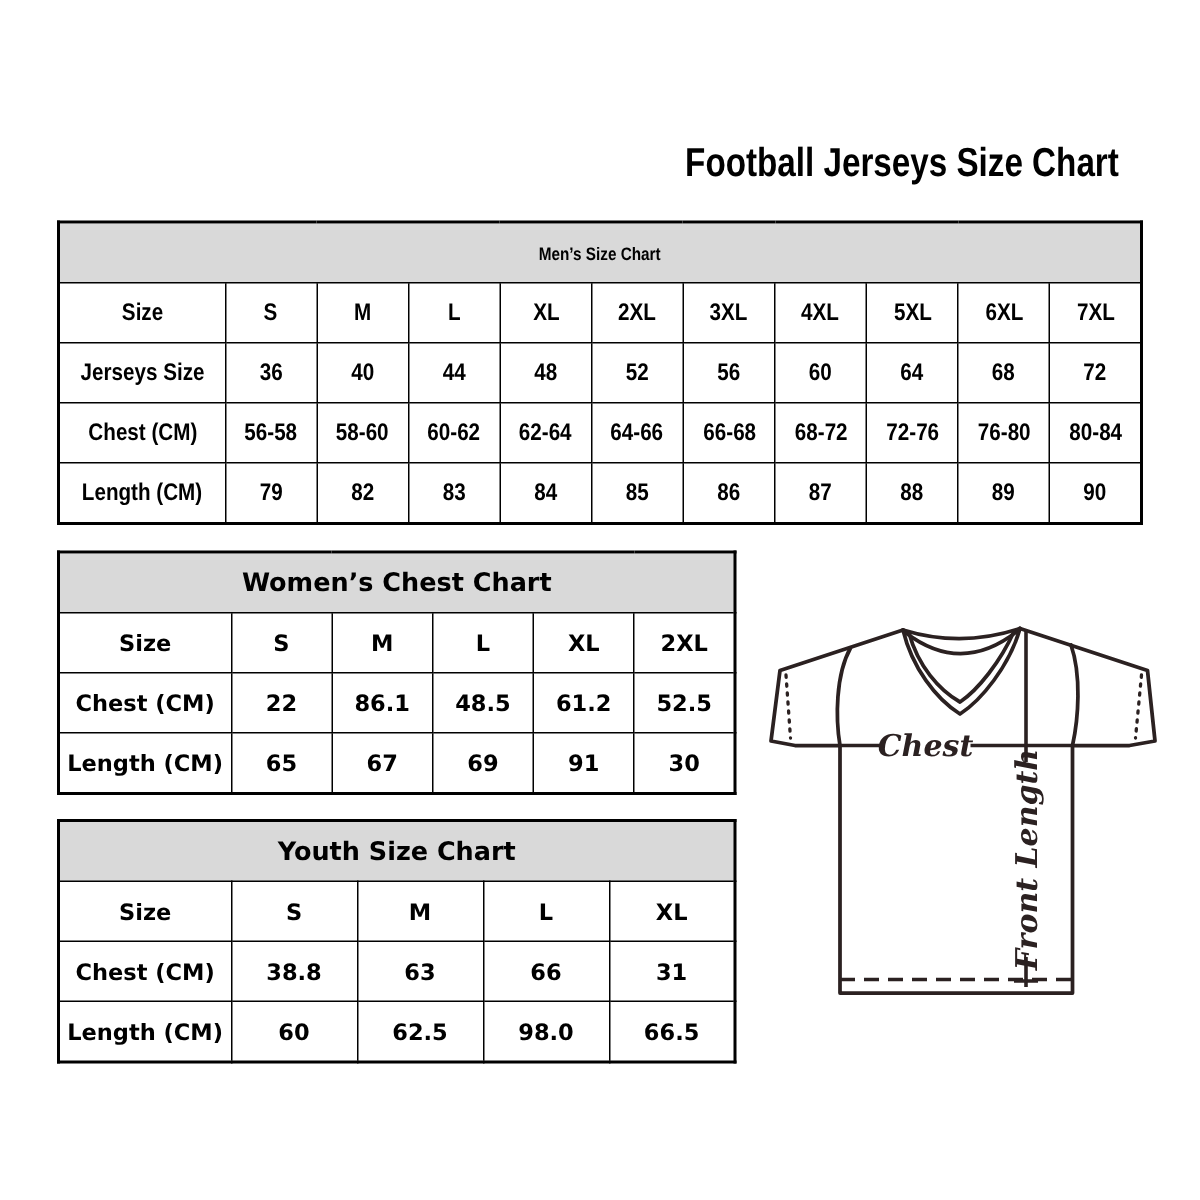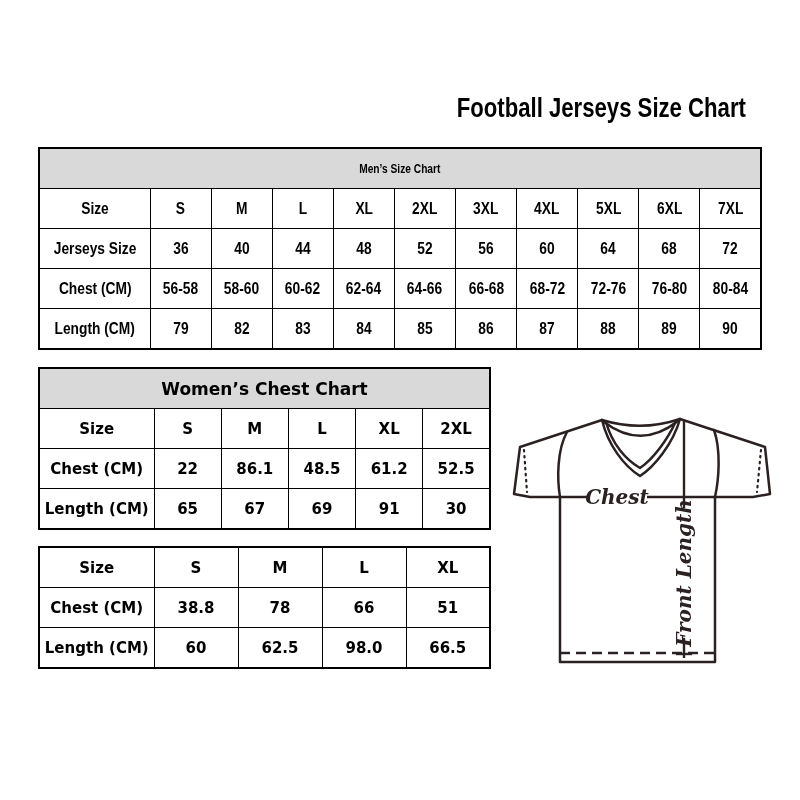--- a/index.html
+++ b/index.html
@@ -133,33 +133,36 @@
     </tr>
   </tbody>
     </table>
 
   <table class="t youth">
     <colgroup>
         <col style="width:115px">
         <col span="4">
       </colgroup>
     <tbody>
+        <tr class="hdr">
+      <td colspan="5">Youth Size Chart</td>
+    </tr>
     <tr>
       <td>Size</td>
       <td>S</td>
       <td>M</td>
       <td>L</td>
       <td>XL</td>
     </tr>
     <tr>
       <td>Chest (CM)</td>
       <td>38.8</td>
-      <td>78</td>
+      <td>63</td>
       <td>66</td>
-      <td>51</td>
+      <td>31</td>
     </tr>
     <tr>
       <td>Length (CM)</td>
       <td>60</td>
       <td>62.5</td>
       <td>98.0</td>
       <td>66.5</td>
     </tr>
   </tbody>
     </table>

